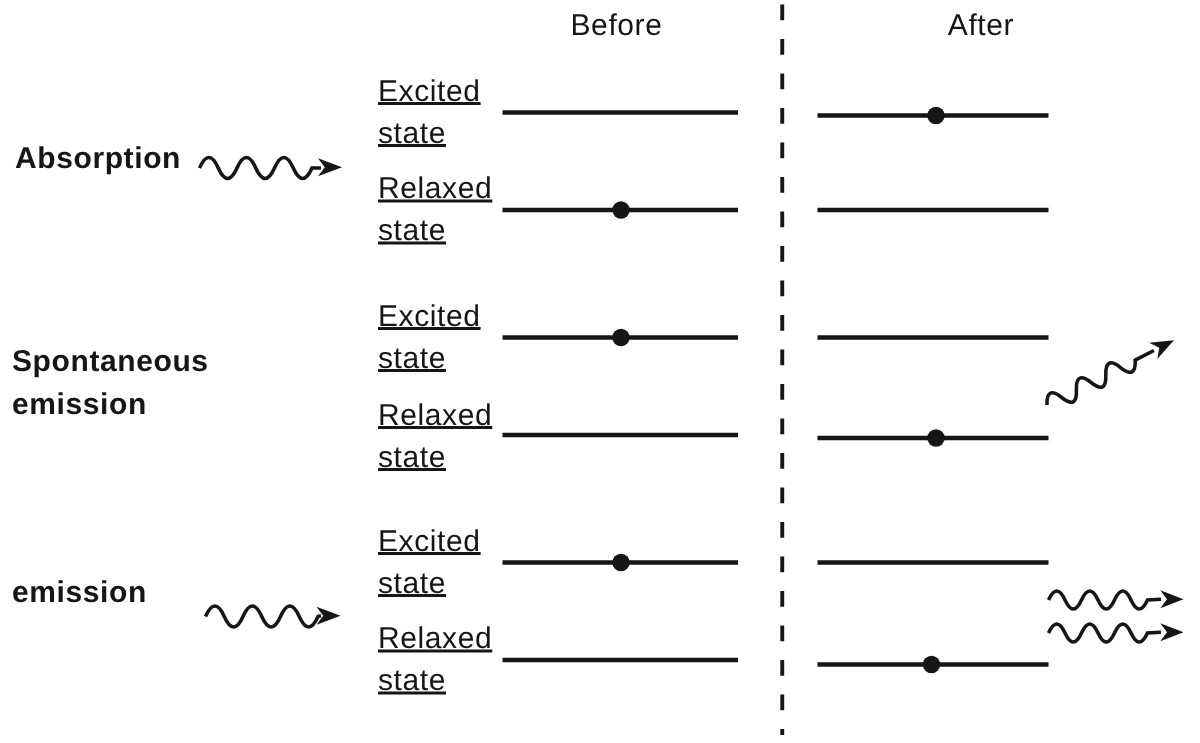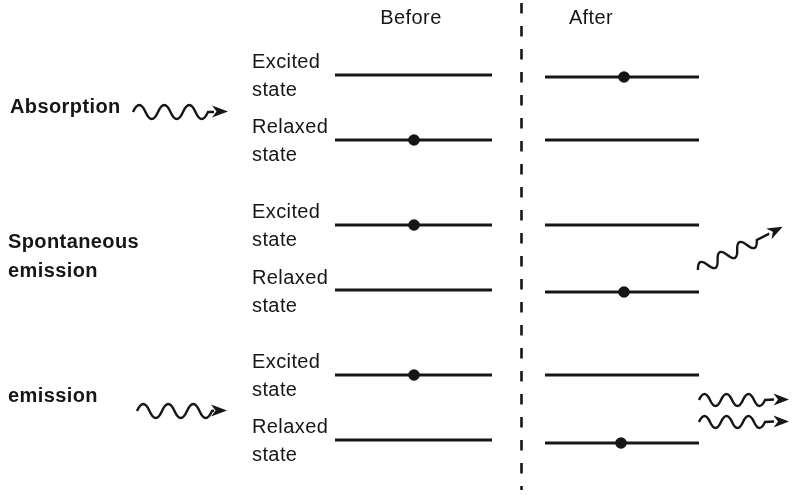--- a/index.html
+++ b/index.html
@@ -14,21 +14,21 @@
   .gfx { position:absolute; left:0; top:0; }
   .txt {
     position:absolute;
     font-size:20px;
     letter-spacing:0.4px;
     white-space:nowrap;
     font-weight:500;
   }
   .hdr { text-align:center; line-height:24px; }
   .proc { line-height:29px;font-weight:bold; }
-  .state { line-height:28px; }
+  .state { line-height:28px;text-decoration:underline; }
 </style>
 </head>
 <body>
 
 <div class="stage">
 
   <svg class="gfx" width="800" height="495" viewBox="0 0 800 495">
     <g stroke="#161616" fill="none">
 
       <line x1="521.5" y1="3" x2="521.5" y2="490" stroke-width="2.6" stroke-dasharray="10.5 12.5"></line>
@@ -76,21 +76,21 @@
         <polygon points="789,399.5 773.5,393.5 778,399.5 773.5,405.5" fill="#161616" stroke="none"></polygon>
       </g>
       <g>
         <path stroke-width="2.4" d="M699,422 q5.5,-12 11,0 q5.5,12 11,0 q5.5,-12 11,0 q5.5,12 11,0 q5.5,-12 11,0 q5.5,12 11,0 L774,421.5"></path>
         <polygon points="789,421.5 773.5,415.5 778,421.5 773.5,427.5" fill="#161616" stroke="none"></polygon>
       </g>
     </g>
   </svg>
 
   <div class="txt hdr" style="left:361px; top:5px; width:100px;">Before</div>
-  <div class="txt hdr" style="left:541px; top:5px; width:100px;">After</div>
+  <div class="txt hdr" style="left:604px; top:5px; width:100px;">After</div>
 
   <div class="txt proc" style="left:10px; top:92px;">
     <div>Absorption</div>
   </div>
   <div class="txt state" style="left:252px; top:47px;">
     <div>Excited</div>
     <div>state</div>
   </div>
   <div class="txt state" style="left:252px; top:112px;">
     <div>Relaxed</div>

